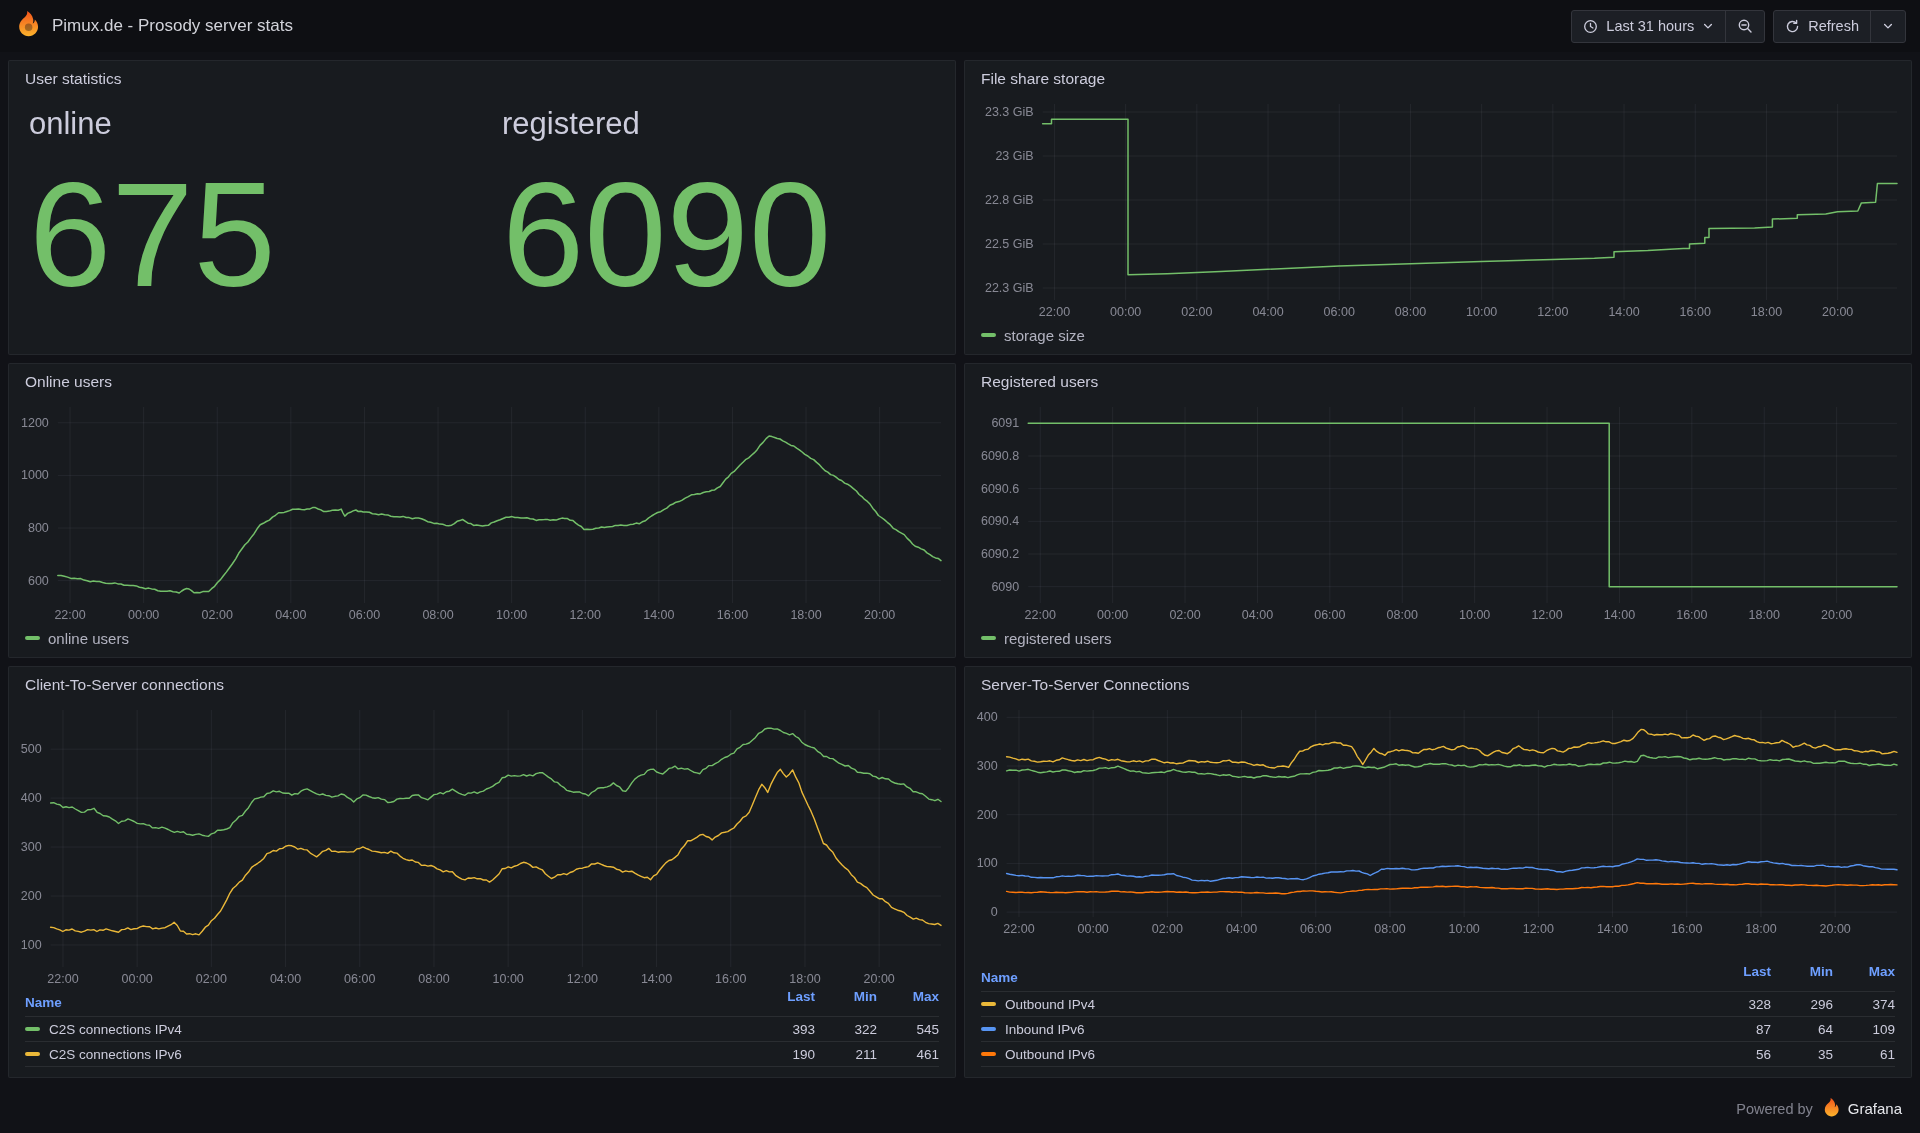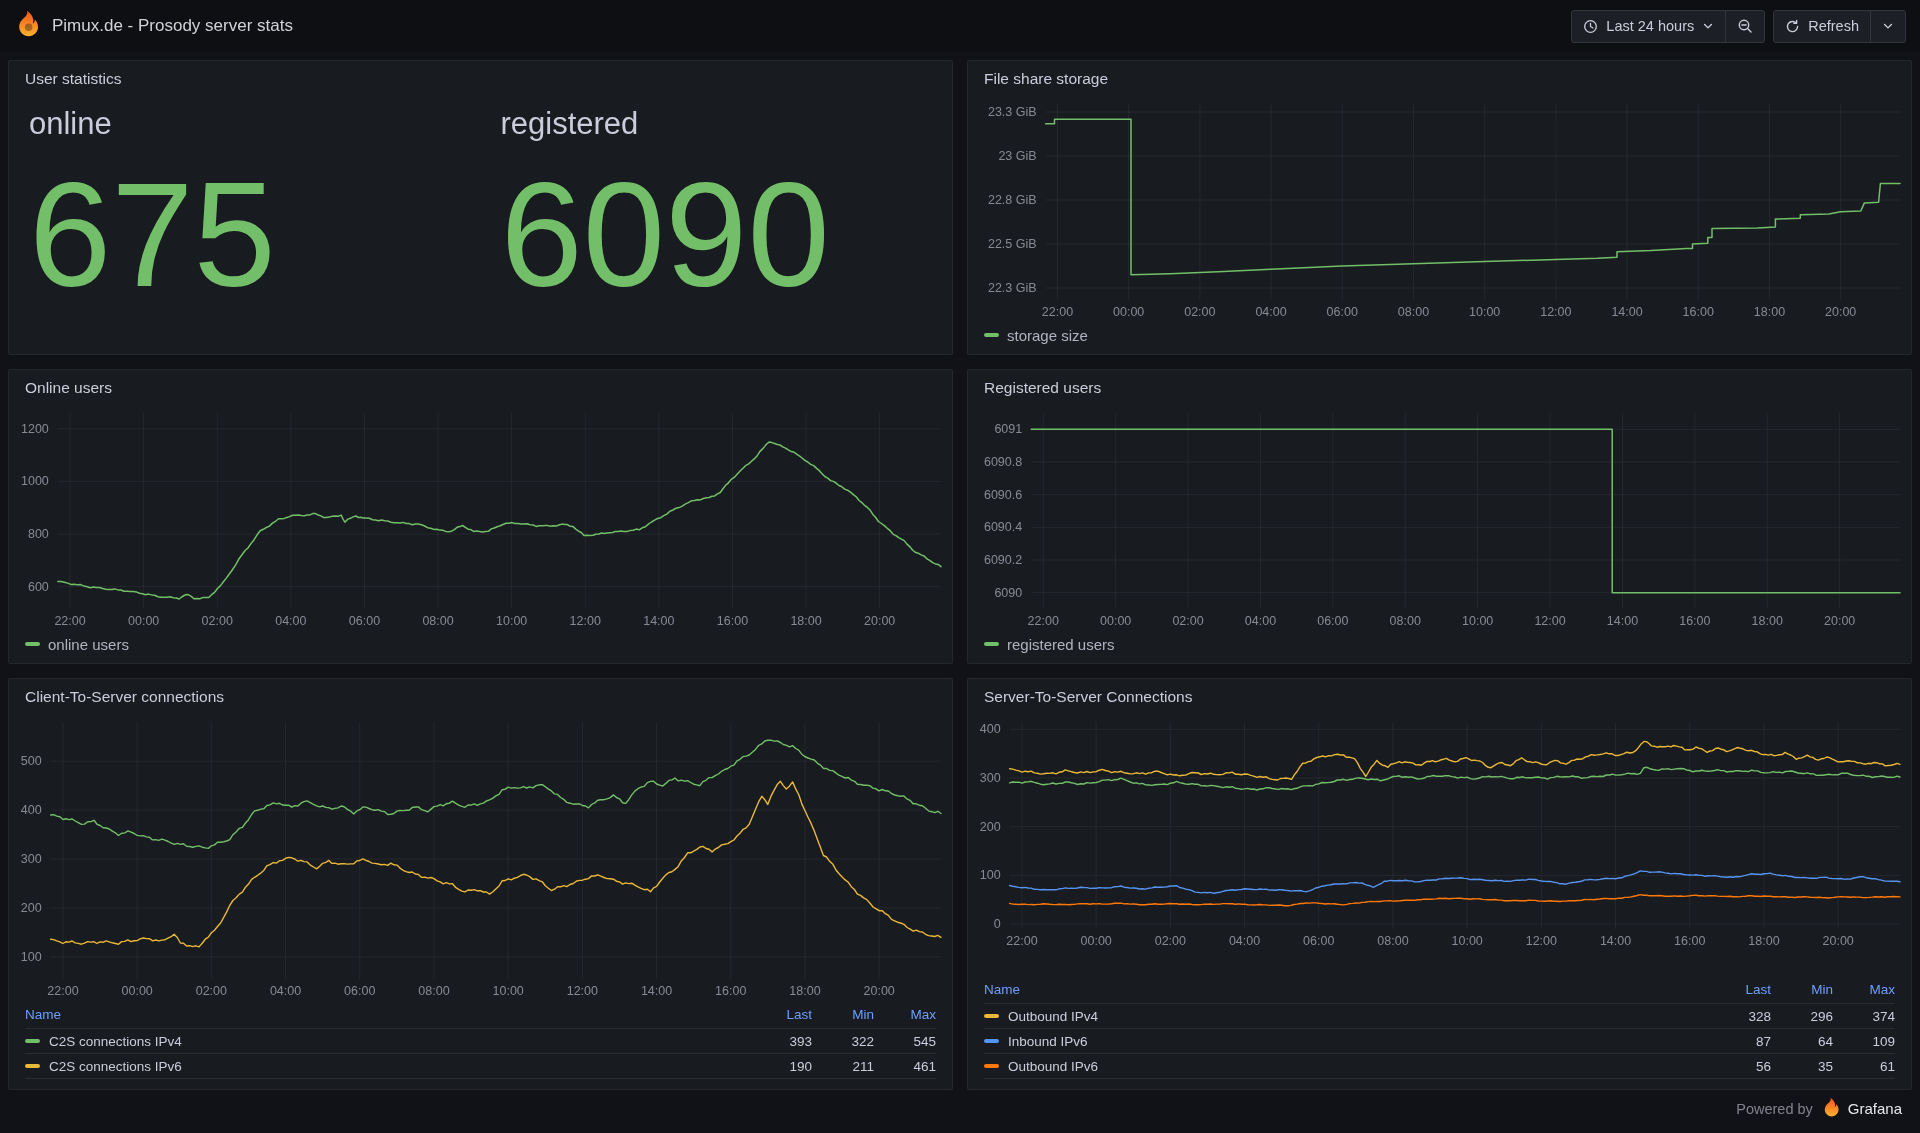--- a/index.html
+++ b/index.html
@@ -11,32 +11,32 @@
 .hleft{display:flex;align-items:center;gap:12px}
 .app-title{font-size:17px;font-weight:500;color:#D2D3DA}
 .hright{display:flex;gap:8px}
 .btn-group{display:flex;background:#1C1F25;border:1px solid #33353C;border-radius:3px;
   overflow:hidden;height:33px}
 .btn{display:flex;align-items:center;gap:8px;padding:0 11px;background:transparent;border:none;
   color:#CCCCDC;font-size:14.5px;font-family:inherit;cursor:pointer;white-space:nowrap}
 .btn + .btn{border-left:1px solid #33353C}
 .btn svg{display:block;flex:0 0 auto}
 .grid{flex:1;display:grid;grid-template-columns:1fr 1fr;grid-template-rows:295px 295px 412px;
-  gap:14px;padding:8px;min-height:0}
+  gap:8px;padding:8px;min-height:0}
 .panel{background:#181B1F;border:1px solid rgba(204,204,220,.07);border-radius:2px;
   display:flex;flex-direction:column;min-height:0;overflow:hidden}
 .panel-title{font-size:15.5px;font-weight:500;color:#CCCCDC;padding:9px 16px 2px;height:33px;cursor:pointer}
 .chart{flex:1;min-height:0;position:relative;margin:2px 6px 0 6px}
 .chart svg{position:absolute;left:0;top:0}
 .legend{display:flex;align-items:center;gap:16px;padding:4px 16px 10px;height:32px}
 .legend-item{display:flex;align-items:center;gap:8px;cursor:pointer}
 .legend-label{font-size:15px;color:rgba(204,204,220,.85)}
 .swatch{width:15px;height:4px;border-radius:2px;flex:0 0 auto}
 .legend-table{margin:0 16px 10px;font-size:13.5px;border-bottom:1px solid rgba(204,204,220,.10)}
-.lt-head{display:flex;align-items:center;height:27px;font-weight:400}
+.lt-head{display:flex;height:27px;font-weight:700}
 .lt-row{display:flex;align-items:center;height:25px;border-top:1px solid rgba(204,204,220,.10)}
 .lt-name{flex:1;display:flex;align-items:center;gap:9px;color:#CCCCDC}
 .lt-num{width:62px;text-align:right;color:#CCCCDC}
 .lt-head .lt-name,.lt-head .lt-num{color:#6E9FFF;cursor:pointer}
 .stats{flex:1;display:flex;padding:12px 0 0}
 .stat{width:50%;padding-left:20px;display:flex;flex-direction:column}
 .stat-label{font-size:31px;color:#CCCCDC}
 .stat-value{font-size:148px;font-weight:500;line-height:1.04;margin-top:16px}
 .footer{flex:0 0 41px;display:flex;align-items:center;justify-content:flex-end;gap:8px;
   padding:0 18px 8px;font-size:14.5px;color:rgba(204,204,220,.6)}
@@ -66,21 +66,21 @@
     </div>
     <div class="hright">
       <div class="btn-group">
         <button class="btn">
           <span>
             <svg width="15" height="15" viewBox="0 0 16 16" fill="none" stroke="#CCCCDC" stroke-width="1.4">
               <circle cx="8" cy="8" r="6.2"></circle>
                 <path d="M8 4.6 V8 L10.6 9.6" stroke-linecap="round"></path>
             </svg>
           </span>
-          <span>Last 24 hours</span>
+          <span>Last 31 hours</span>
           <span>
             <svg width="12" height="12" viewBox="0 0 16 16" fill="none" stroke="#CCCCDC" stroke-width="1.8" stroke-linecap="round" stroke-linejoin="round">
                 <path d="M3.5 6 L8 10.5 L12.5 6"></path>
               </svg>
           </span>
         </button>
         <button class="btn">
           <span>
             <svg width="16" height="16" viewBox="0 0 16 16" fill="none" stroke="#CCCCDC" stroke-width="1.4" stroke-linecap="round">
               <circle cx="7" cy="7" r="4.7"></circle>

